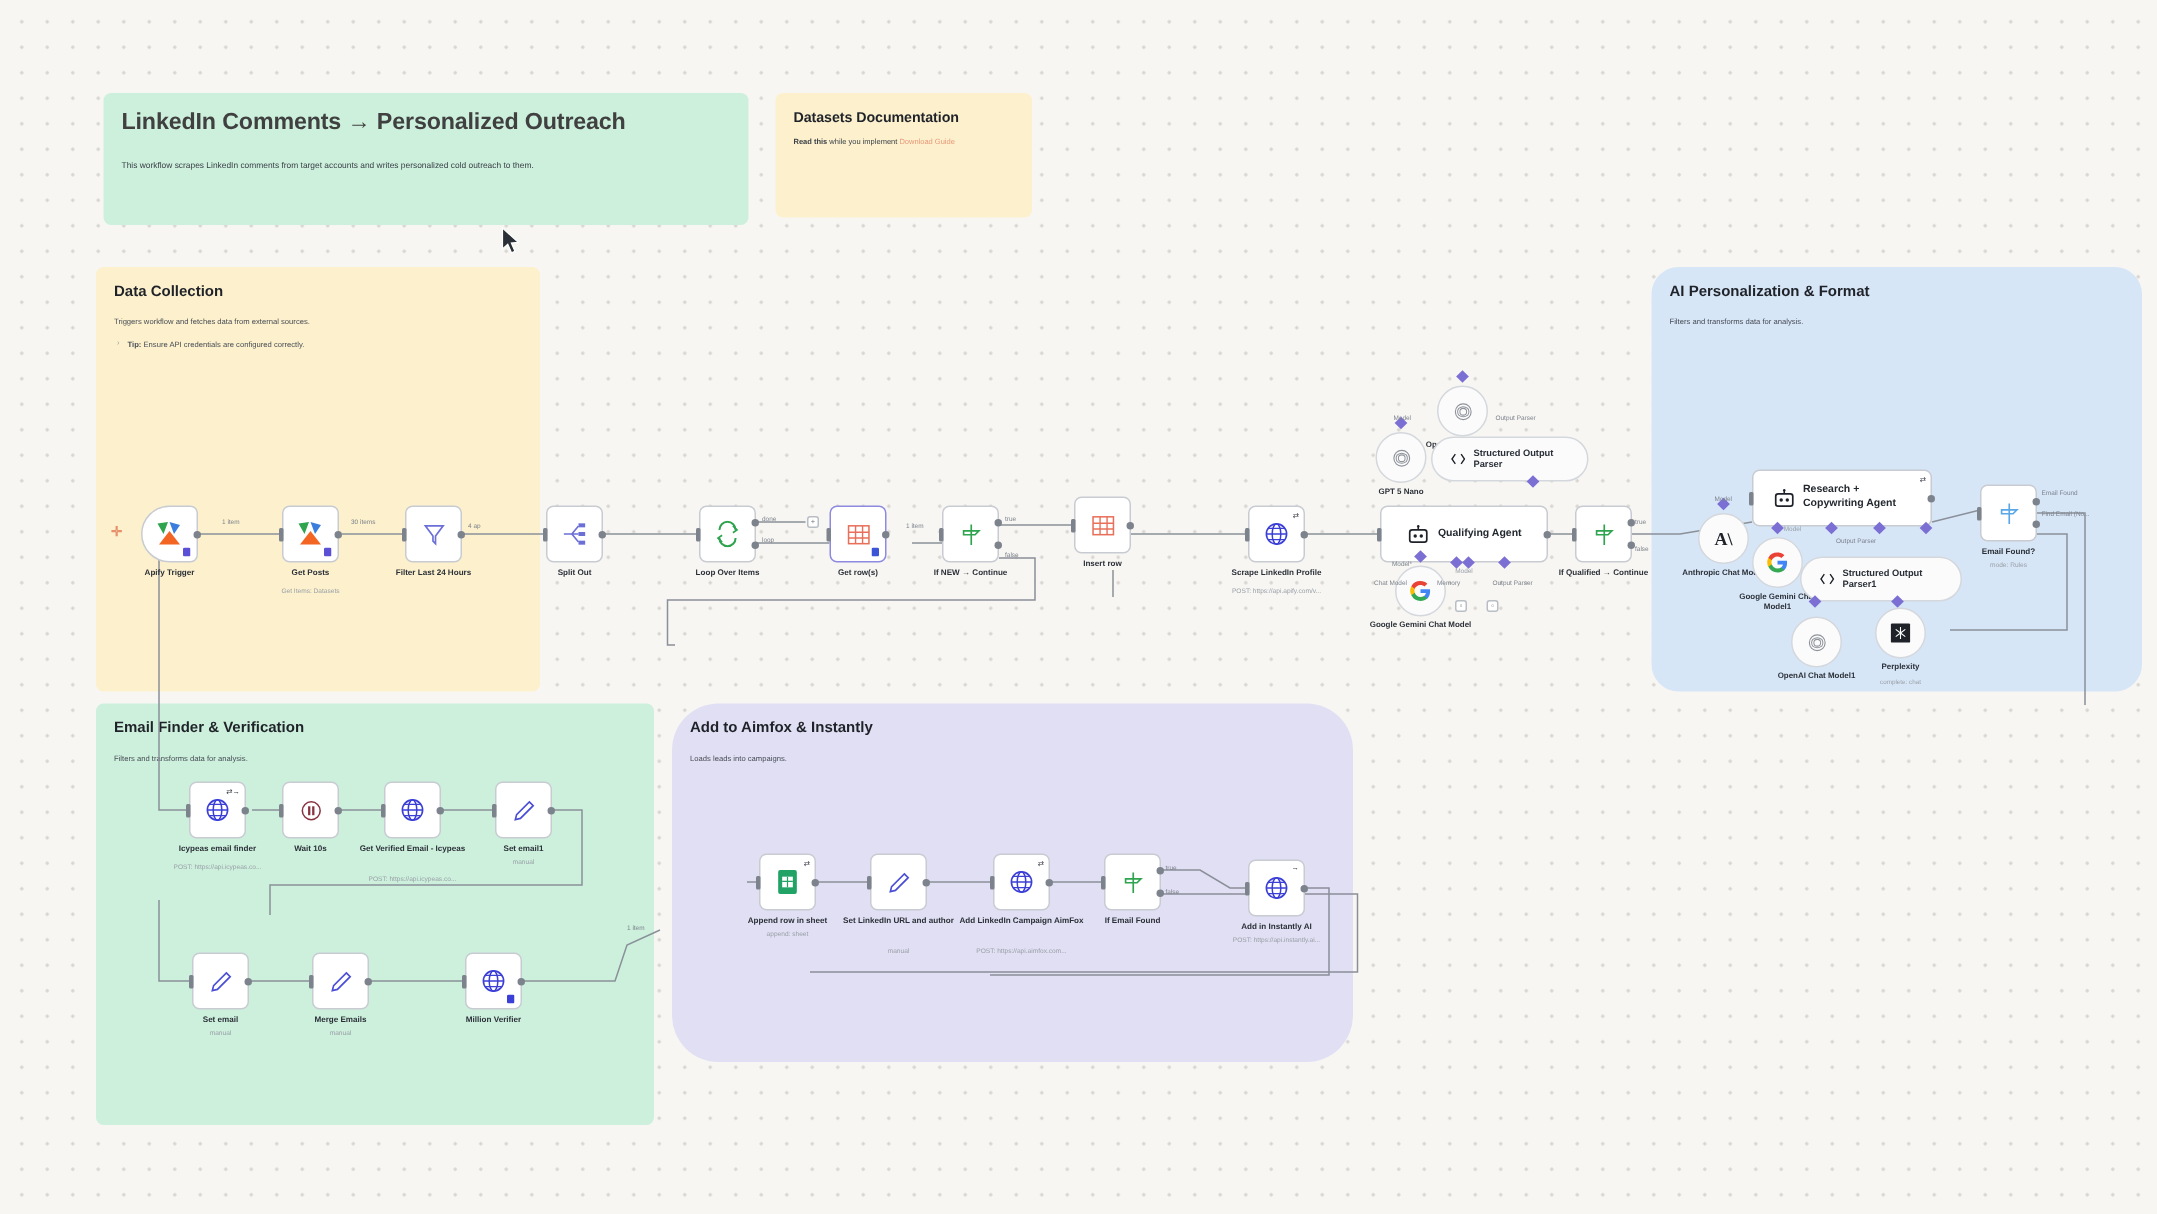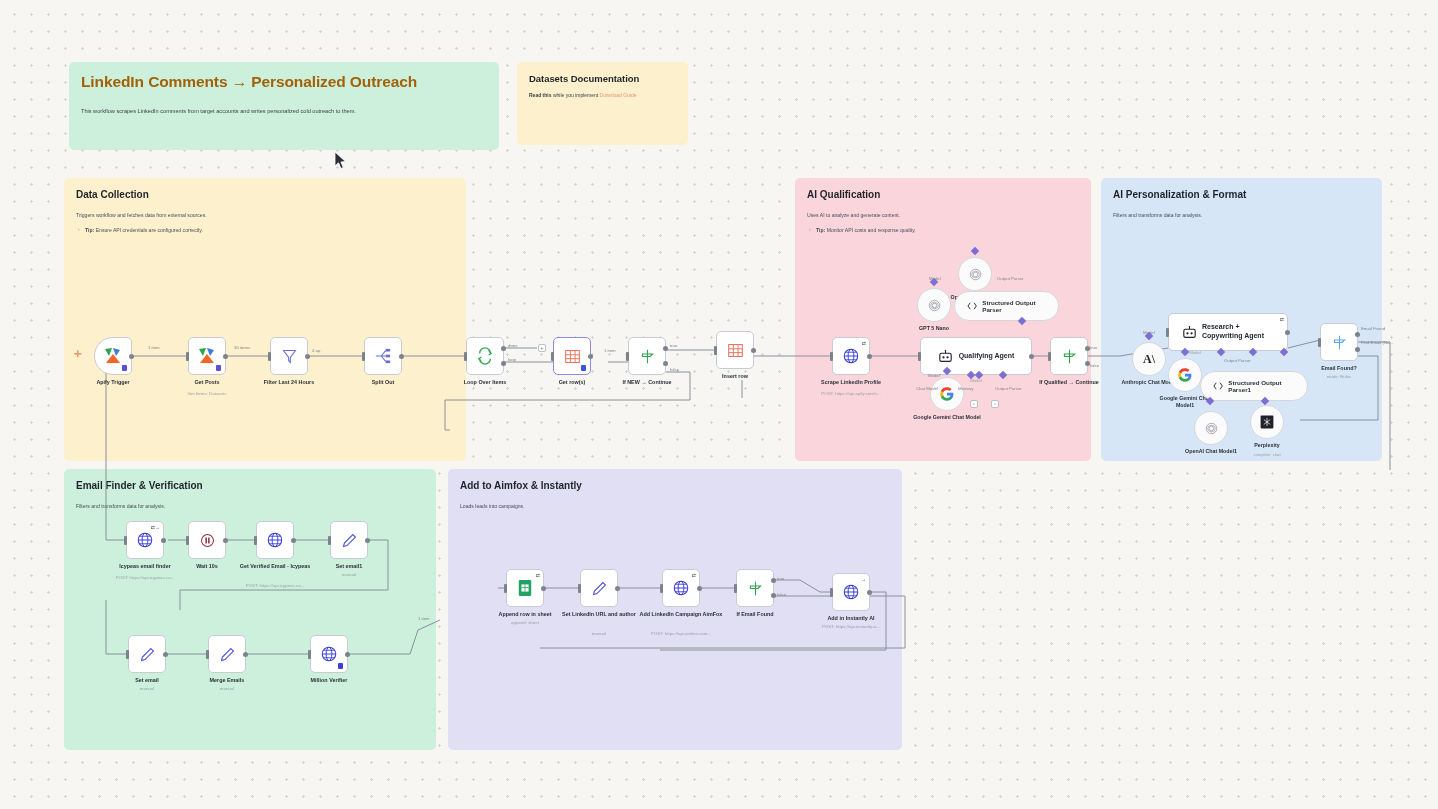--- a/index.html
+++ b/index.html
@@ -17,21 +17,21 @@
     background-size: 17px 17px;
     background-position: 6px 6px;
   }
   .sticky {
     position:absolute;
     border-radius:5px;
     padding:11px 12px;
     overflow:hidden;
   }
   .sticky h1 {
-    font-size:15.5px; font-weight:700; color:#a16207; letter-spacing:-0.1px;
+    font-size:15.5px; font-weight:700; color:#404040; letter-spacing:-0.1px;
     line-height:1.2;
   }
   .sticky h2 {
     font-size:9.5px; font-weight:700; color:#1f2329; letter-spacing:-0.05px;
   }
   .sticky p { font-size:5.6px; color:#3a3f47; line-height:1.5; }
   .sticky .sub { margin-top:15px; }
   .sticky .small { font-size:5px; }
   .sec-head { font-size:10px; font-weight:700; color:#1f2329; }
   .sec-desc { font-size:5.1px; color:#474c55; margin-top:12px; }
@@ -119,44 +119,39 @@
   <div class="sticky" style="left:69px; top:62px; width:430px; height:88px; background:#cdf0dd;">
     <h1>LinkedIn Comments → Personalized Outreach</h1>
     <p class="sub">This workflow scrapes LinkedIn comments from target accounts and writes personalized cold outreach to them.</p>
   </div>
 
   <div class="sticky" style="left:517px; top:62px; width:171px; height:83px; background:#fcf0cd;">
     <h2>Datasets Documentation</h2>
     <p class="sub small" style="margin-top:8px;"><span class="bold">Read this</span><span> while you implement </span><a class="link" href="#">Download Guide</a></p>
   </div>
 
-  <div class="sticky" style="left:64px; top:178px; width:402px; height:283px; background:#fdf1cd;">
+  <div class="sticky" style="left:64px; top:178px; width:296px; height:283px; background:#fdf1cd;">
     <div class="sec-head">Data Collection</div>
     <div class="sec-desc">Triggers workflow and fetches data from external sources.</div>
     <div class="sec-tip"><b>Tip:</b><span> Ensure API credentials are configured correctly.</span></div>
   </div>
 
 
-  <div class="sticky" style="left:795px; top:178px; width:296px; height:283px; background:#fad6dc;">
-    <div class="sec-head">AI Qualification</div>
-    <div class="sec-desc">Uses AI to analyze and generate content.</div>
-    <div class="sec-tip"><b>Tip:</b><span> Monitor API costs and response quality.</span></div>
-  </div>
-
-  <div class="sticky" style="left:1101px; top:178px; width:281px; height:283px; background:#d7e6f7;">
+
+  <div class="sticky" style="left:1101px; top:178px; width:327px; height:283px; background:#d7e6f7;border-radius:18px;">
     <div class="sec-head">AI Personalization &amp; Format</div>
     <div class="sec-desc">Filters and transforms data for analysis.</div>
   </div>
 
   <div class="sticky" style="left:64px; top:469px; width:372px; height:281px; background:#cdf0dd;">
     <div class="sec-head">Email Finder &amp; Verification</div>
     <div class="sec-desc">Filters and transforms data for analysis.</div>
   </div>
 
-  <div class="sticky" style="left:448px; top:469px; width:454px; height:281px; background:#e1dff3;">
+  <div class="sticky" style="left:448px; top:469px; width:454px; height:239px; background:#e1dff3;border-radius:31px;">
     <div class="sec-head">Add to Aimfox &amp; Instantly</div>
     <div class="sec-desc">Loads leads into campaigns.</div>
   </div>
 
   <svg style="position:absolute;left:0;top:0;width:1438px;height:809px;pointer-events:none;">
     <g stroke="#8a9099" stroke-width="1" fill="none">
 
       <path d="M132,356 L186,356"></path>
       <path d="M228,356 L270,356"></path>
       <path d="M306,356 L362,356"></path>

